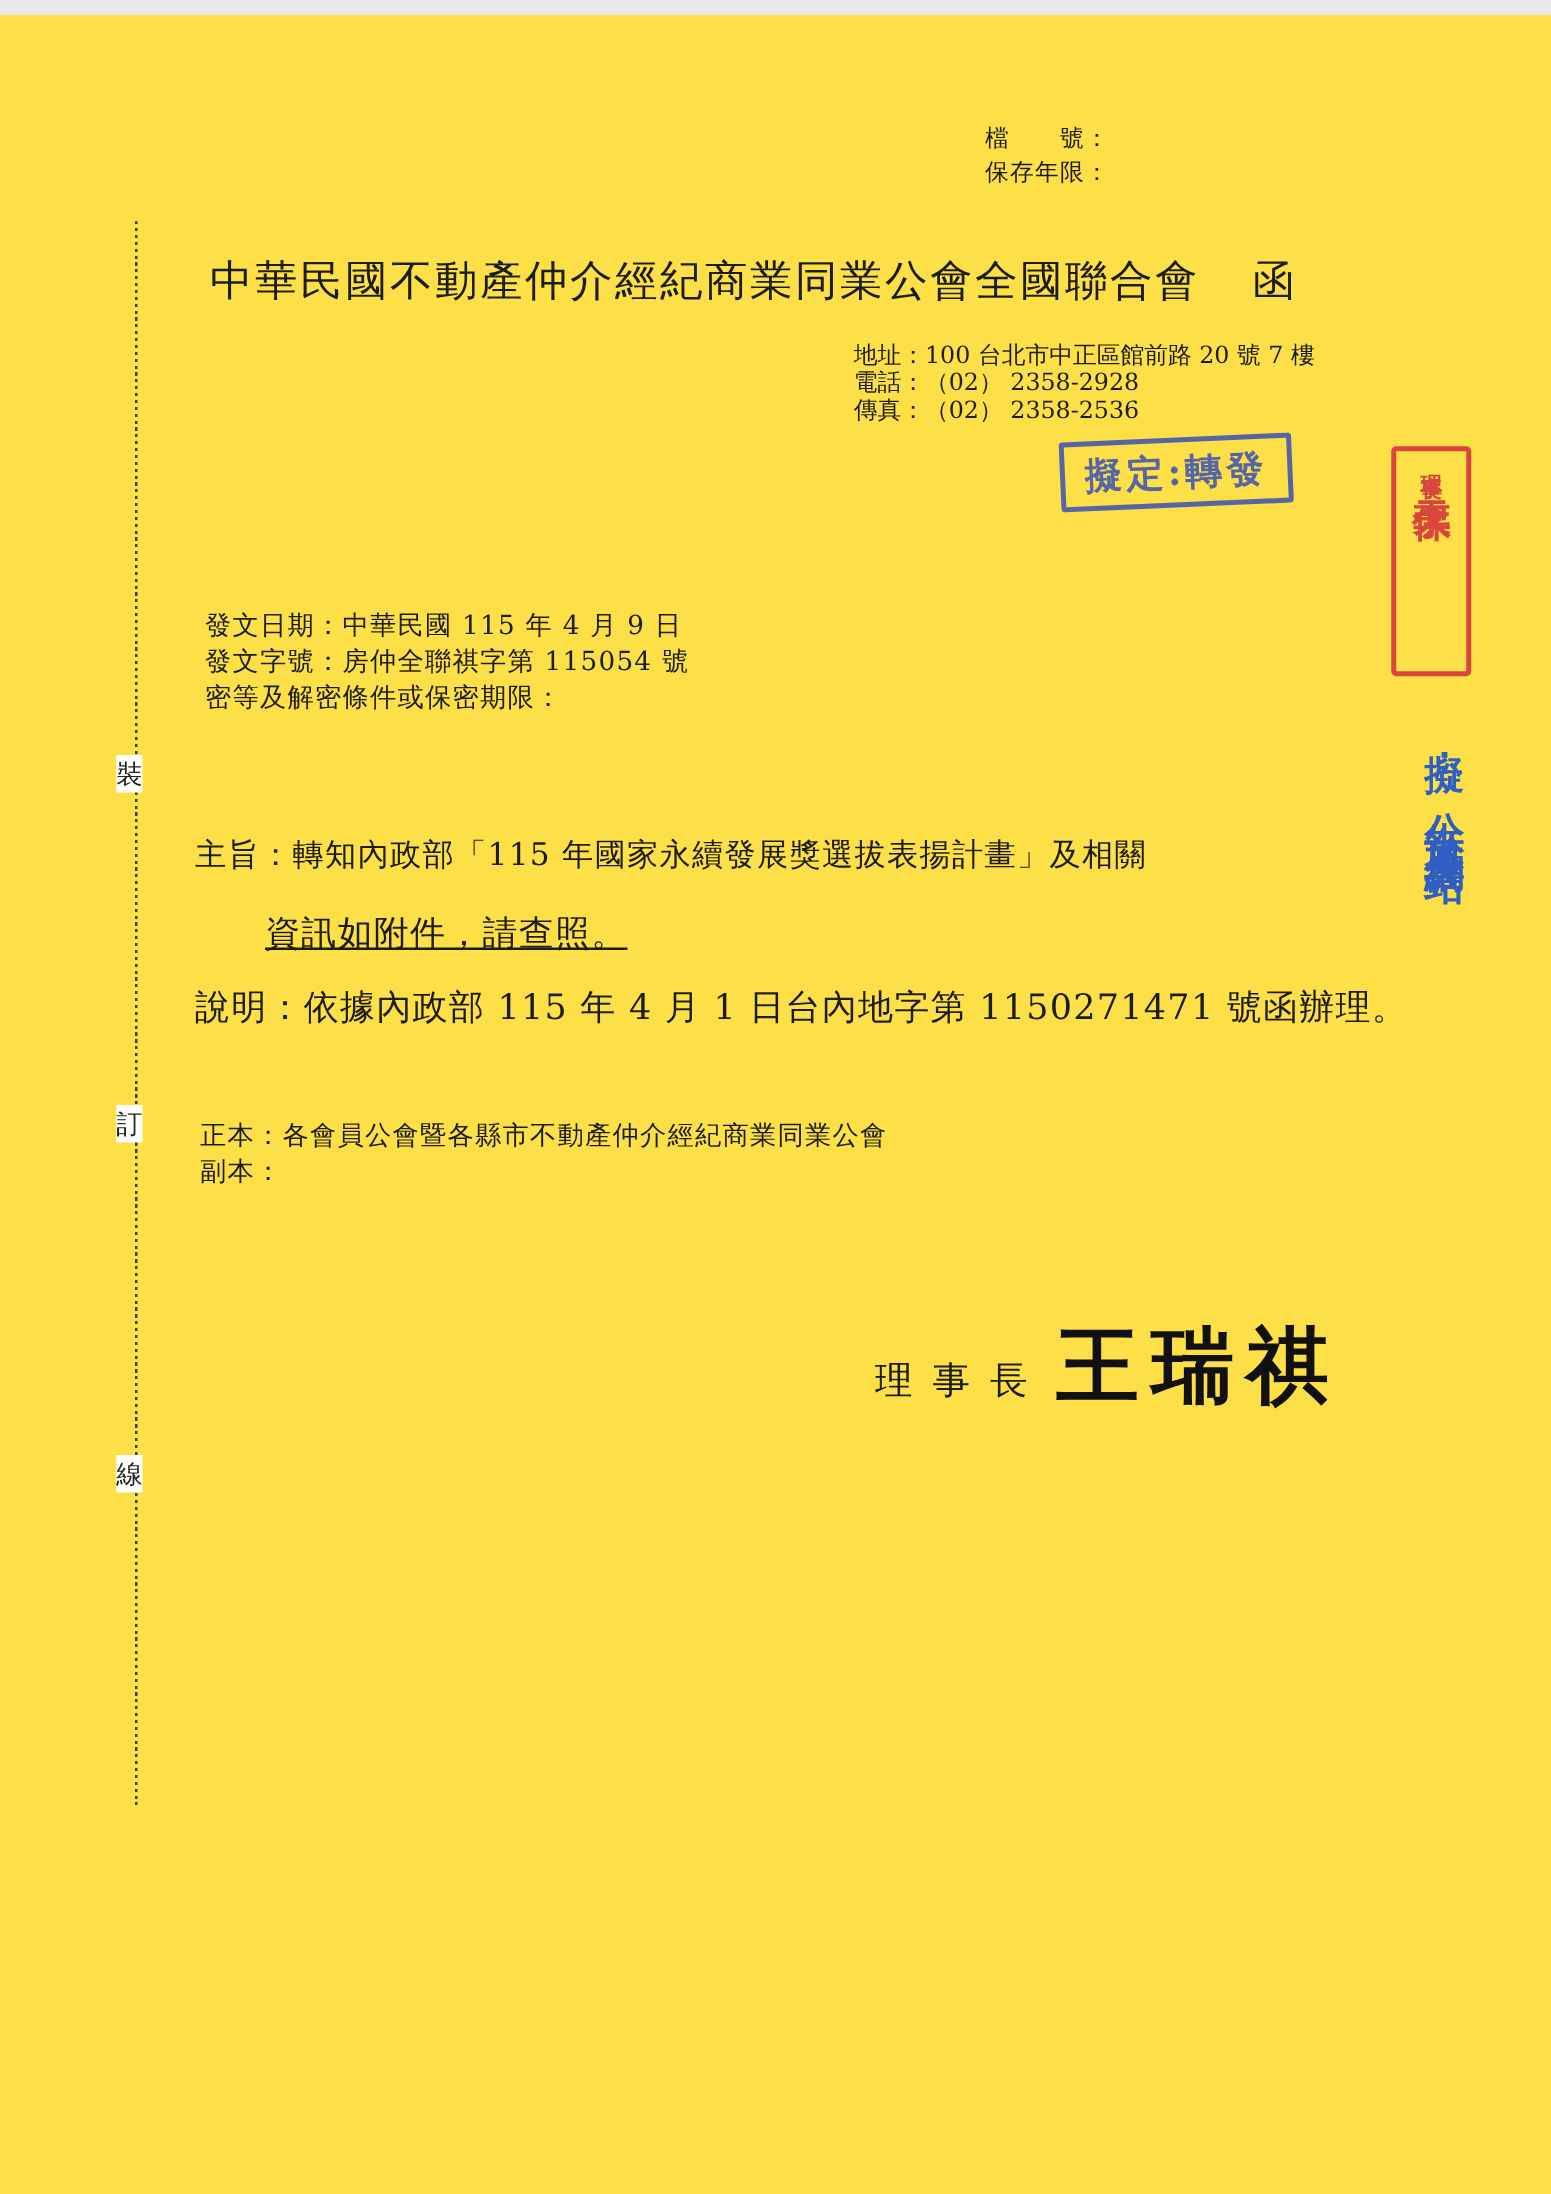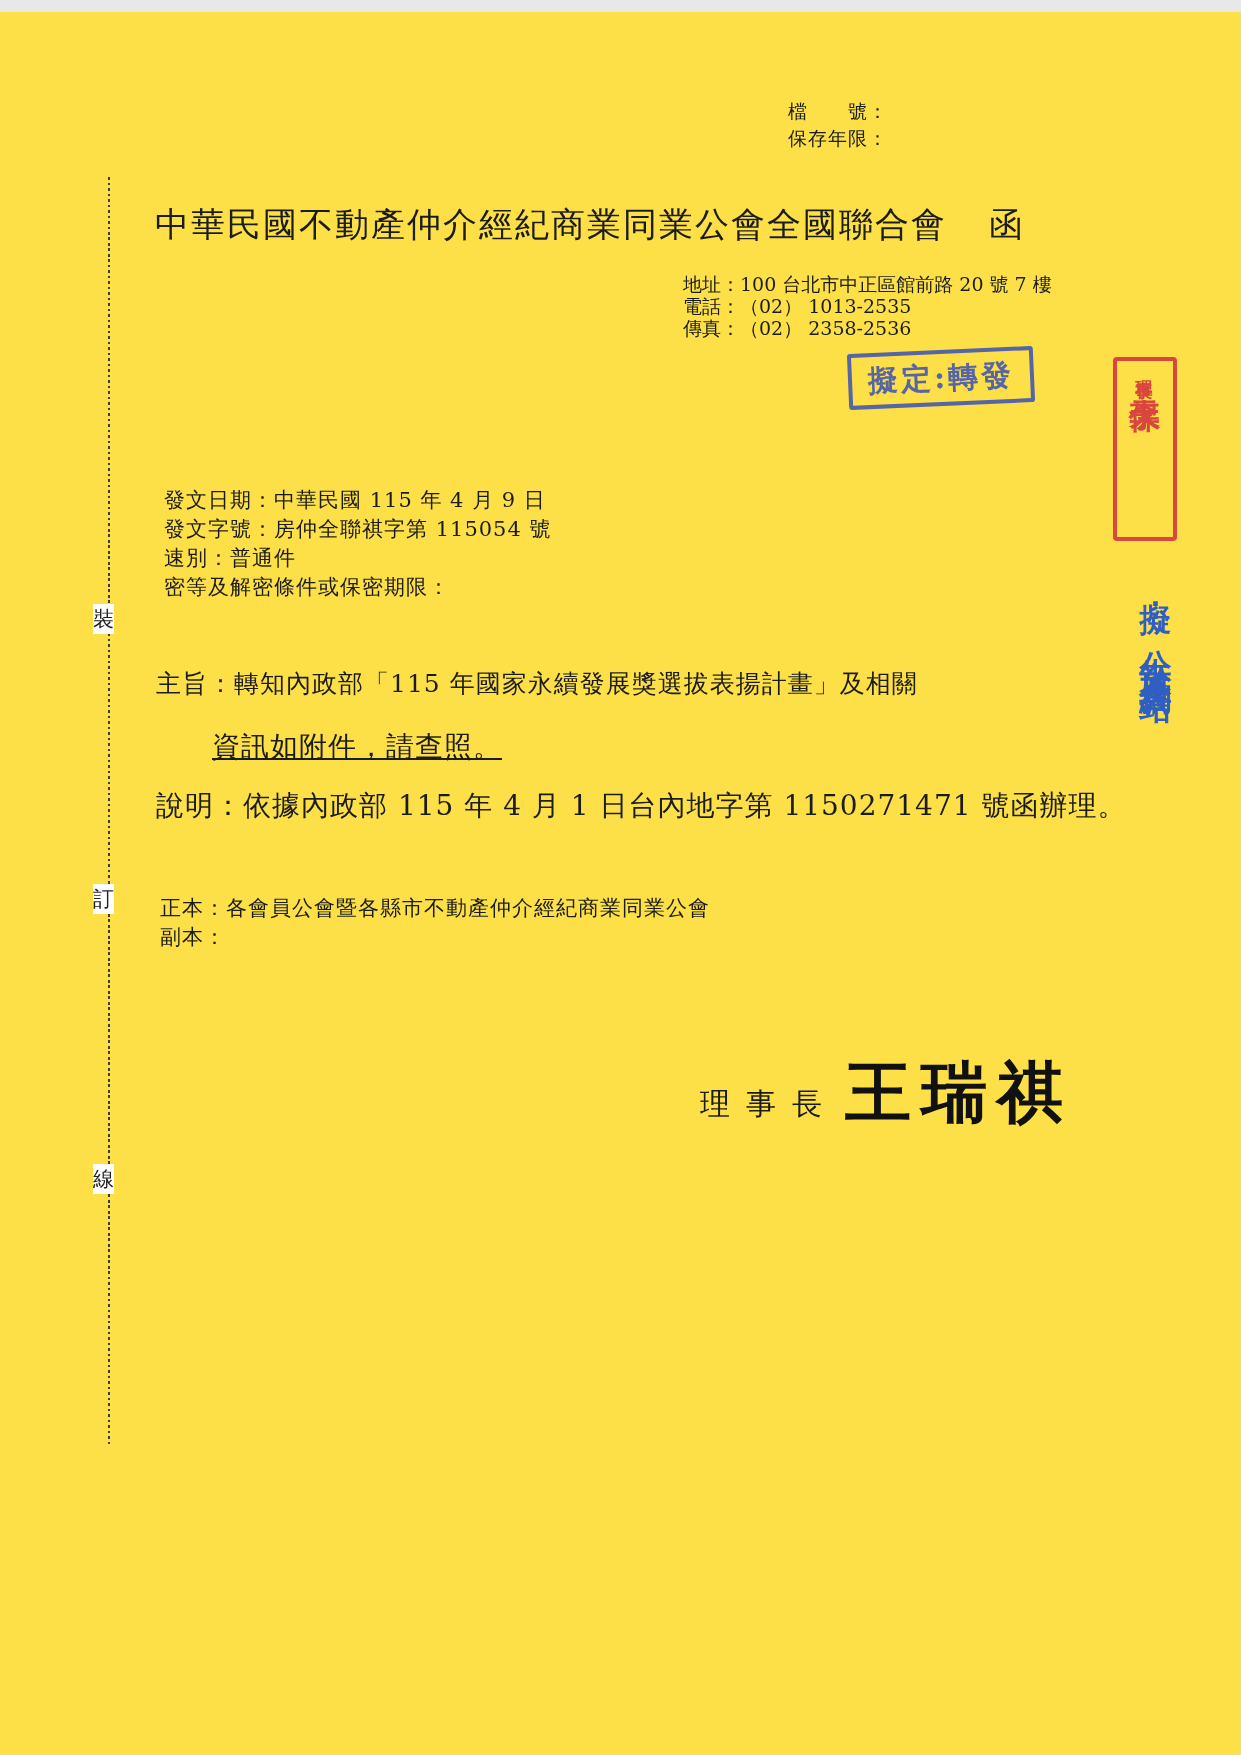--- a/index.html
+++ b/index.html
@@ -11,21 +11,21 @@
     font-family:"DejaVu Serif","Liberation Serif",serif;
     color:#1c1c1c;
     overflow:hidden;
   }
   .abs{position:absolute;white-space:nowrap;}
 
   
   .fileblock{top:86px;left:788px;font-size:19px;line-height:27px;letter-spacing:1px;}
 
   
-  .titleline{top:190px;left:155px;display:flex;align-items:baseline;}
+  .titleline{top:190px;left:168px;display:flex;align-items:baseline;}
   .org-name{font-size:34px;letter-spacing:2px;}
   .doc-type{font-size:34px;margin-left:42px;}
   .contact{top:261px;left:683px;font-size:19px;line-height:22px;}
 
   
   .approval-stamp{
     top:338px;left:848px;width:178px;height:48px;
     border:4px solid #4055b4;border-radius:3px;
     transform:rotate(-2.5deg);
     display:flex;align-items:center;justify-content:center;
@@ -86,40 +86,39 @@
     <div>保存年限：</div>
   </div>
 
   <div class="abs titleline">
     <span class="org-name">中華民國不動產仲介經紀商業同業公會全國聯合會</span>
     <span class="doc-type">函</span>
   </div>
 
   <div class="abs contact">
     <div>地址：100 台北市中正區館前路 20 號 7 樓</div>
-    <div>電話：（02） 1013-2535</div>
+    <div>電話：（02） 2358-2928</div>
     <div>傳真：（02） 2358-2536</div>
   </div>
 
   <div class="abs approval-stamp">
     <span>擬定:轉發</span>
   </div>
 
   <div class="abs chairman-seal">
     <span class="seal-title">理事長</span>
     <span class="seal-name">李天保</span>
   </div>
 
   <div class="abs hand-note">擬：公告於本會網站</div>
 
 
   <div class="abs docinfo">
     <div>發文日期：中華民國 115 年 4 月 9 日</div>
     <div>發文字號：房仲全聯祺字第 115054 號</div>
-    <div>速別：普通件</div>
     <div>密等及解密條件或保密期限：</div>
   </div>
 
   <div class="abs subject1">主旨：轉知內政部「115 年國家永續發展獎選拔表揚計畫」及相關</div>
   <div class="abs subject2">資訊如附件，請查照。</div>
   <div class="abs descline">說明：依據內政部 115 年 4 月 1 日台內地字第 1150271471 號函辦理。</div>
 
   <div class="abs copies">
     <div>正本：各會員公會暨各縣市不動產仲介經紀商業同業公會</div>
     <div>副本：</div>

